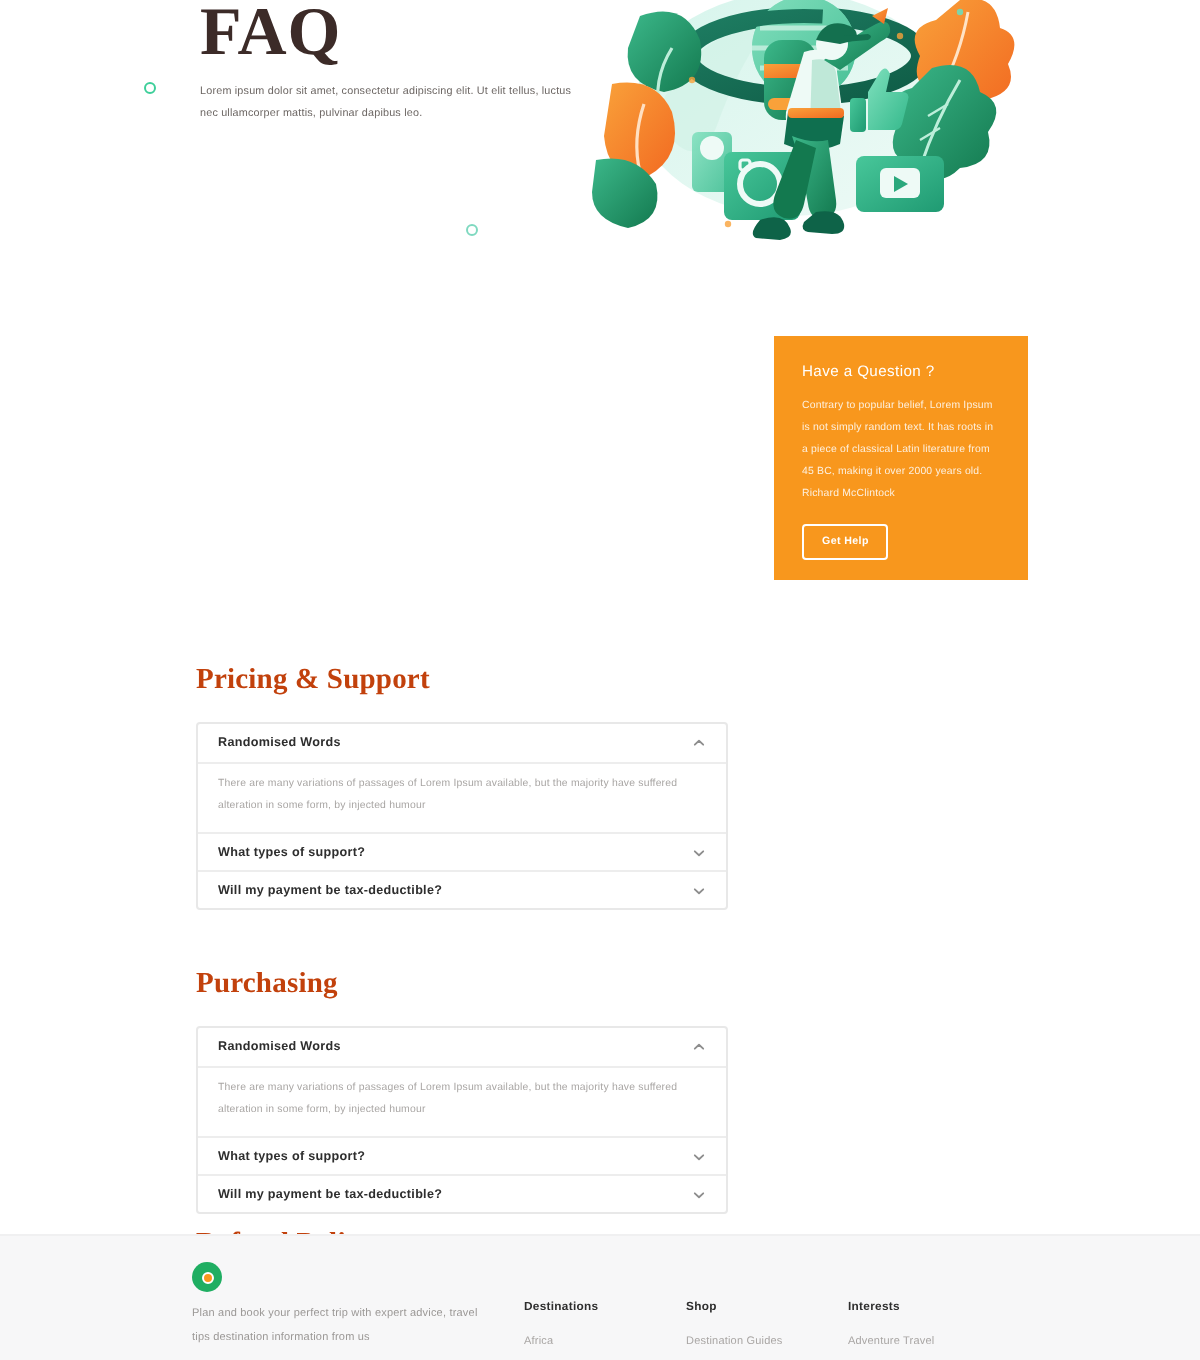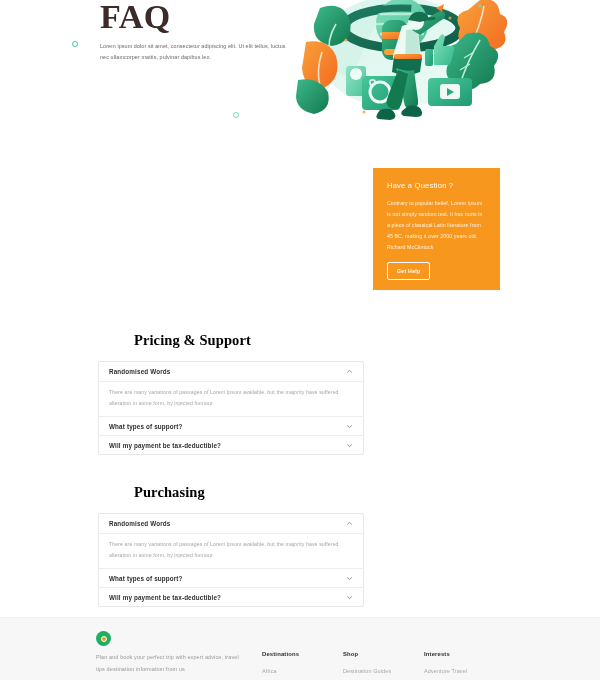--- a/index.html
+++ b/index.html
@@ -32,23 +32,22 @@
   .dot-a { left: 72px; top: 41px; width: 6px; height: 6px; }
   .dot-b { left: 233px; top: 112px; width: 6px; height: 6px; border-color:#7fd9c0; }
 
   .hero-art { position: absolute; left: 284px; top: -6px; width: 232px; height: 150px; }
 
   
   .main { position: relative; padding: 0; }
 
   .section-title {
     font-family: "Liberation Serif", serif;
-    font-weight: 700; font-size: 14.5px; color: #000000;
+    font-weight: 700; font-size: 14.5px; color: #c2410c;
     letter-spacing: .1px;
-    margin-left: 36px;
   }
 
   .acc {
     border: 1px solid #e8e8e8; background: #fff; border-radius: 2px;
     width: 266px;
   }
   .acc-head {
     display: flex; align-items: center; justify-content: space-between;
     padding: 6px 10px 6px 10px; height: 19px;
     font-size: 6.3px; font-weight: 700; color: #2e2e2e; letter-spacing: .15px;
@@ -58,21 +57,21 @@
     padding: 5px 10px 8px 10px;
     border-top: 1px solid #ededed;
     font-size: 5.2px; line-height: 2.05; color: #a9a6a4; letter-spacing: .1px;
   }
   .acc-body + .acc-head { border-top: 1px solid #ededed; }
   .chev { width: 7px; height: 7px; flex: 0 0 auto; color: #8d8d8d; }
   .chev svg { display: block; width: 7px; height: 7px; }
 
   
   .qcard {
-    position: absolute; left: 373px; top: 168px; width: 127px; height: 122px;
+    position: absolute; left: 387px; top: 168px; width: 127px; height: 122px;
     background: #F8971D; padding: 13px 14px;
   }
   .qcard-title { font-size: 7.6px; font-weight: 400; color: #fff; letter-spacing: .2px; }
   .qcard-text {
     margin-top: 8px; font-size: 5.2px; line-height: 2.1; color: #fdf0df; letter-spacing: .1px;
   }
   .qcard-btn {
     margin-top: 9px; display: inline-block;
     border: 1px solid #ffffff; color: #fff; background: transparent;
     font-size: 5.3px; font-weight: 700; letter-spacing: .2px;

